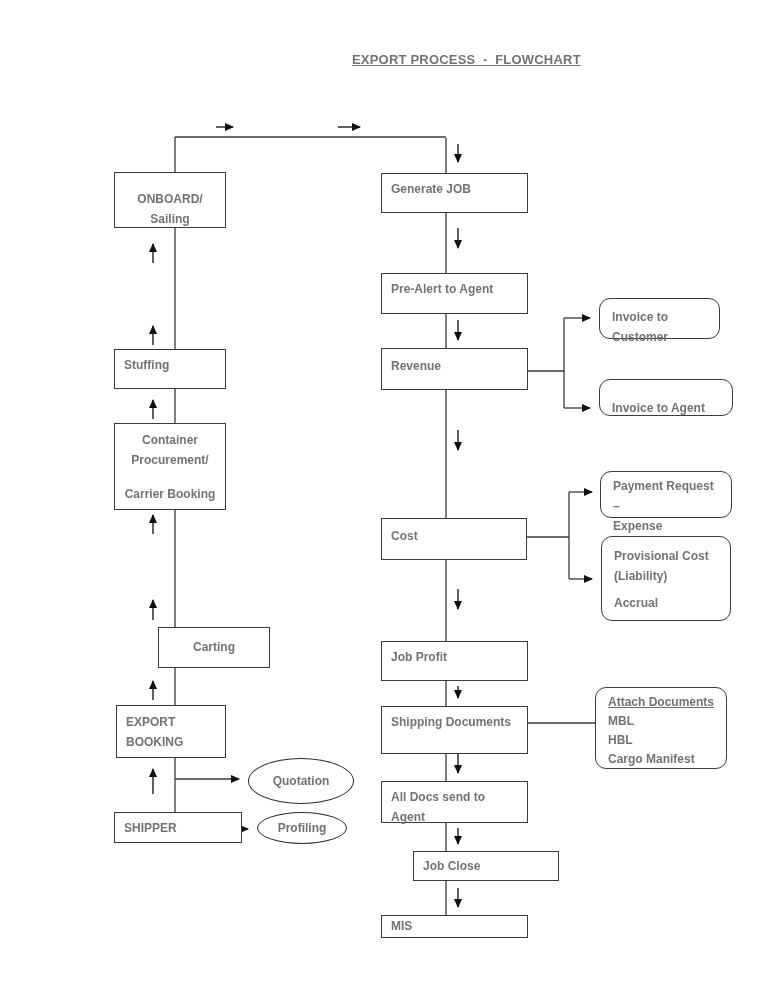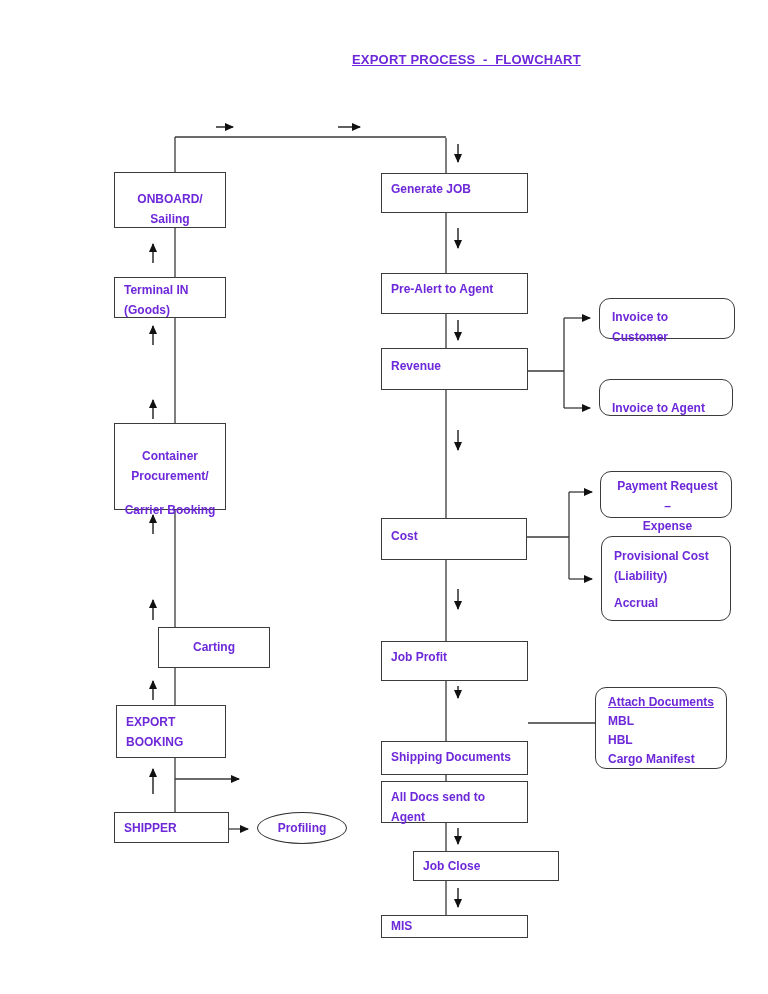--- a/index.html
+++ b/index.html
@@ -1,17 +1,17 @@
 <!DOCTYPE html>
 <html><head>
 <meta charset="utf-8">
 <style>
   html,body{margin:0;padding:0;background:#ffffff;}
   .page{position:relative;width:768px;height:994px;background:#ffffff;
-        font-family:"Liberation Sans",sans-serif;color:#6d28d9;overflow:hidden;}
+        font-family:"Liberation Sans",sans-serif;color:#737373;overflow:hidden;}
   .title{position:absolute;left:352px;top:52px;font-size:13px;font-weight:bold;
          text-decoration:underline;white-space:pre;letter-spacing:.2px;}
   svg.wires{position:absolute;left:0;top:0;}
   .box{position:absolute;background:#ffffff;border:1.4px solid #3b3b3b;box-sizing:border-box;
        font-size:12px;font-weight:bold;line-height:20px;padding:5px 9px;}
   .box.center{text-align:center;}
   .rbox{border-radius:11px;border:1.5px solid #3b3b3b;}
   .ellipse{position:absolute;background:#ffffff;border:1.3px solid #2e2e2e;border-radius:50%;
            box-sizing:border-box;display:flex;align-items:center;justify-content:center;
            font-size:12px;font-weight:bold;}
@@ -89,43 +89,42 @@
       <path d="M175 779 H239" marker-end="url(#ah)"></path>
       <path d="M225 829 H248" marker-end="url(#ah)"></path>
     </g>
   </svg>
 
   <div class="box center" style="left:114px;top:172px;width:112px;height:56px;padding-top:16px;">
     <span class="l">ONBOARD/</span>
     <span class="l">Sailing</span>
   </div>
 
-  <div class="box" style="left:114px;top:277px;width:112px;height:41px;padding-top:2px;">
-    <span class="l">Terminal IN</span>
-    <span class="l">(Goods)</span>
+
+  <div class="box" style="left:114px;top:349px;width:112px;height:40px;">
+    <span class="l">Stuffing</span>
   </div>
 
-
-  <div class="box center" style="left:114px;top:423px;width:112px;height:87px;padding-top:22px;">
+  <div class="box center" style="left:114px;top:423px;width:112px;height:87px;padding-top:6px;">
     <span class="l">Container</span>
     <span class="l">Procurement/</span>
     <span class="l gap-above">Carrier Booking</span>
   </div>
 
 
   <div class="box center" style="left:114px;top:627px;width:112px;height:41px;padding-top:9px;margin-left:44px;">
     <span class="l">Carting</span>
   </div>
 
   <div class="box" style="left:116px;top:705px;width:110px;height:53px;padding-top:6px;">
     <span class="l">EXPORT</span>
     <span class="l">BOOKING</span>
   </div>
 
-  <div class="box" style="left:114px;top:812px;width:115px;height:31px;padding-top:5px;">
+  <div class="box" style="left:114px;top:812px;width:128px;height:31px;padding-top:5px;">
     <span class="l">SHIPPER</span>
   </div>
 
   <div class="box" style="left:381px;top:173px;width:147px;height:40px;">
     <span class="l">Generate JOB</span>
   </div>
 
   <div class="box" style="left:381px;top:273px;width:147px;height:41px;">
     <span class="l">Pre-Alert to Agent</span>
   </div>
@@ -135,60 +134,63 @@
   </div>
 
   <div class="box" style="left:381px;top:518px;width:146px;height:42px;padding-top:7px;">
     <span class="l">Cost</span>
   </div>
 
   <div class="box" style="left:381px;top:641px;width:147px;height:40px;">
     <span class="l">Job Profit</span>
   </div>
 
-  <div class="box" style="left:381px;top:706px;width:147px;height:34px;margin-top:35px;">
+  <div class="box" style="left:381px;top:706px;width:147px;height:48px;">
     <span class="l">Shipping Documents</span>
   </div>
 
   <div class="box" style="left:381px;top:781px;width:147px;height:42px;">
     <span class="l">All Docs send to Agent</span>
   </div>
 
   <div class="box" style="left:381px;top:851px;width:146px;height:30px;padding-top:4px;margin-left:32px;">
     <span class="l">Job Close</span>
   </div>
 
   <div class="box" style="left:381px;top:915px;width:147px;height:23px;padding-top:1px;line-height:18px;">
     <span class="l">MIS</span>
   </div>
 
-  <div class="box rbox" style="left:599px;top:298px;width:136px;height:41px;padding-top:8px;padding-left:12px;">
+  <div class="box rbox" style="left:599px;top:298px;width:121px;height:41px;padding-top:8px;padding-left:12px;">
     <span class="l">Invoice to Customer</span>
   </div>
 
   <div class="box rbox" style="left:599px;top:379px;width:134px;height:37px;padding-top:18px;padding-left:12px;">
     <span class="l">Invoice to Agent</span>
   </div>
 
-  <div class="box rbox" style="left:600px;top:471px;width:132px;height:47px;padding-top:4px;padding-left:12px;text-align:center;">
+  <div class="box rbox" style="left:600px;top:471px;width:132px;height:47px;padding-top:4px;padding-left:12px;">
     <span class="l">Payment Request –</span>
     <span class="l">Expense</span>
   </div>
 
   <div class="box rbox" style="left:601px;top:536px;width:130px;height:85px;padding-top:9px;padding-left:12px;">
     <span class="l">Provisional Cost</span>
     <span class="l">(Liability)</span>
     <span class="l gap-above-sm">Accrual</span>
   </div>
 
   <div class="box rbox" style="left:595px;top:687px;width:132px;height:82px;padding-top:5px;padding-left:12px;line-height:19px;">
     <span class="l underline">Attach Documents</span>
     <span class="l">MBL</span>
     <span class="l">HBL</span>
     <span class="l">Cargo Manifest</span>
   </div>
 
+  <div class="ellipse" style="left:248px;top:758px;width:106px;height:46px;">
+    <span>Quotation</span>
+  </div>
 
   <div class="ellipse" style="left:257px;top:812px;width:90px;height:32px;">
     <span>Profiling</span>
   </div>
 
 </div>
 
 </body></html>

